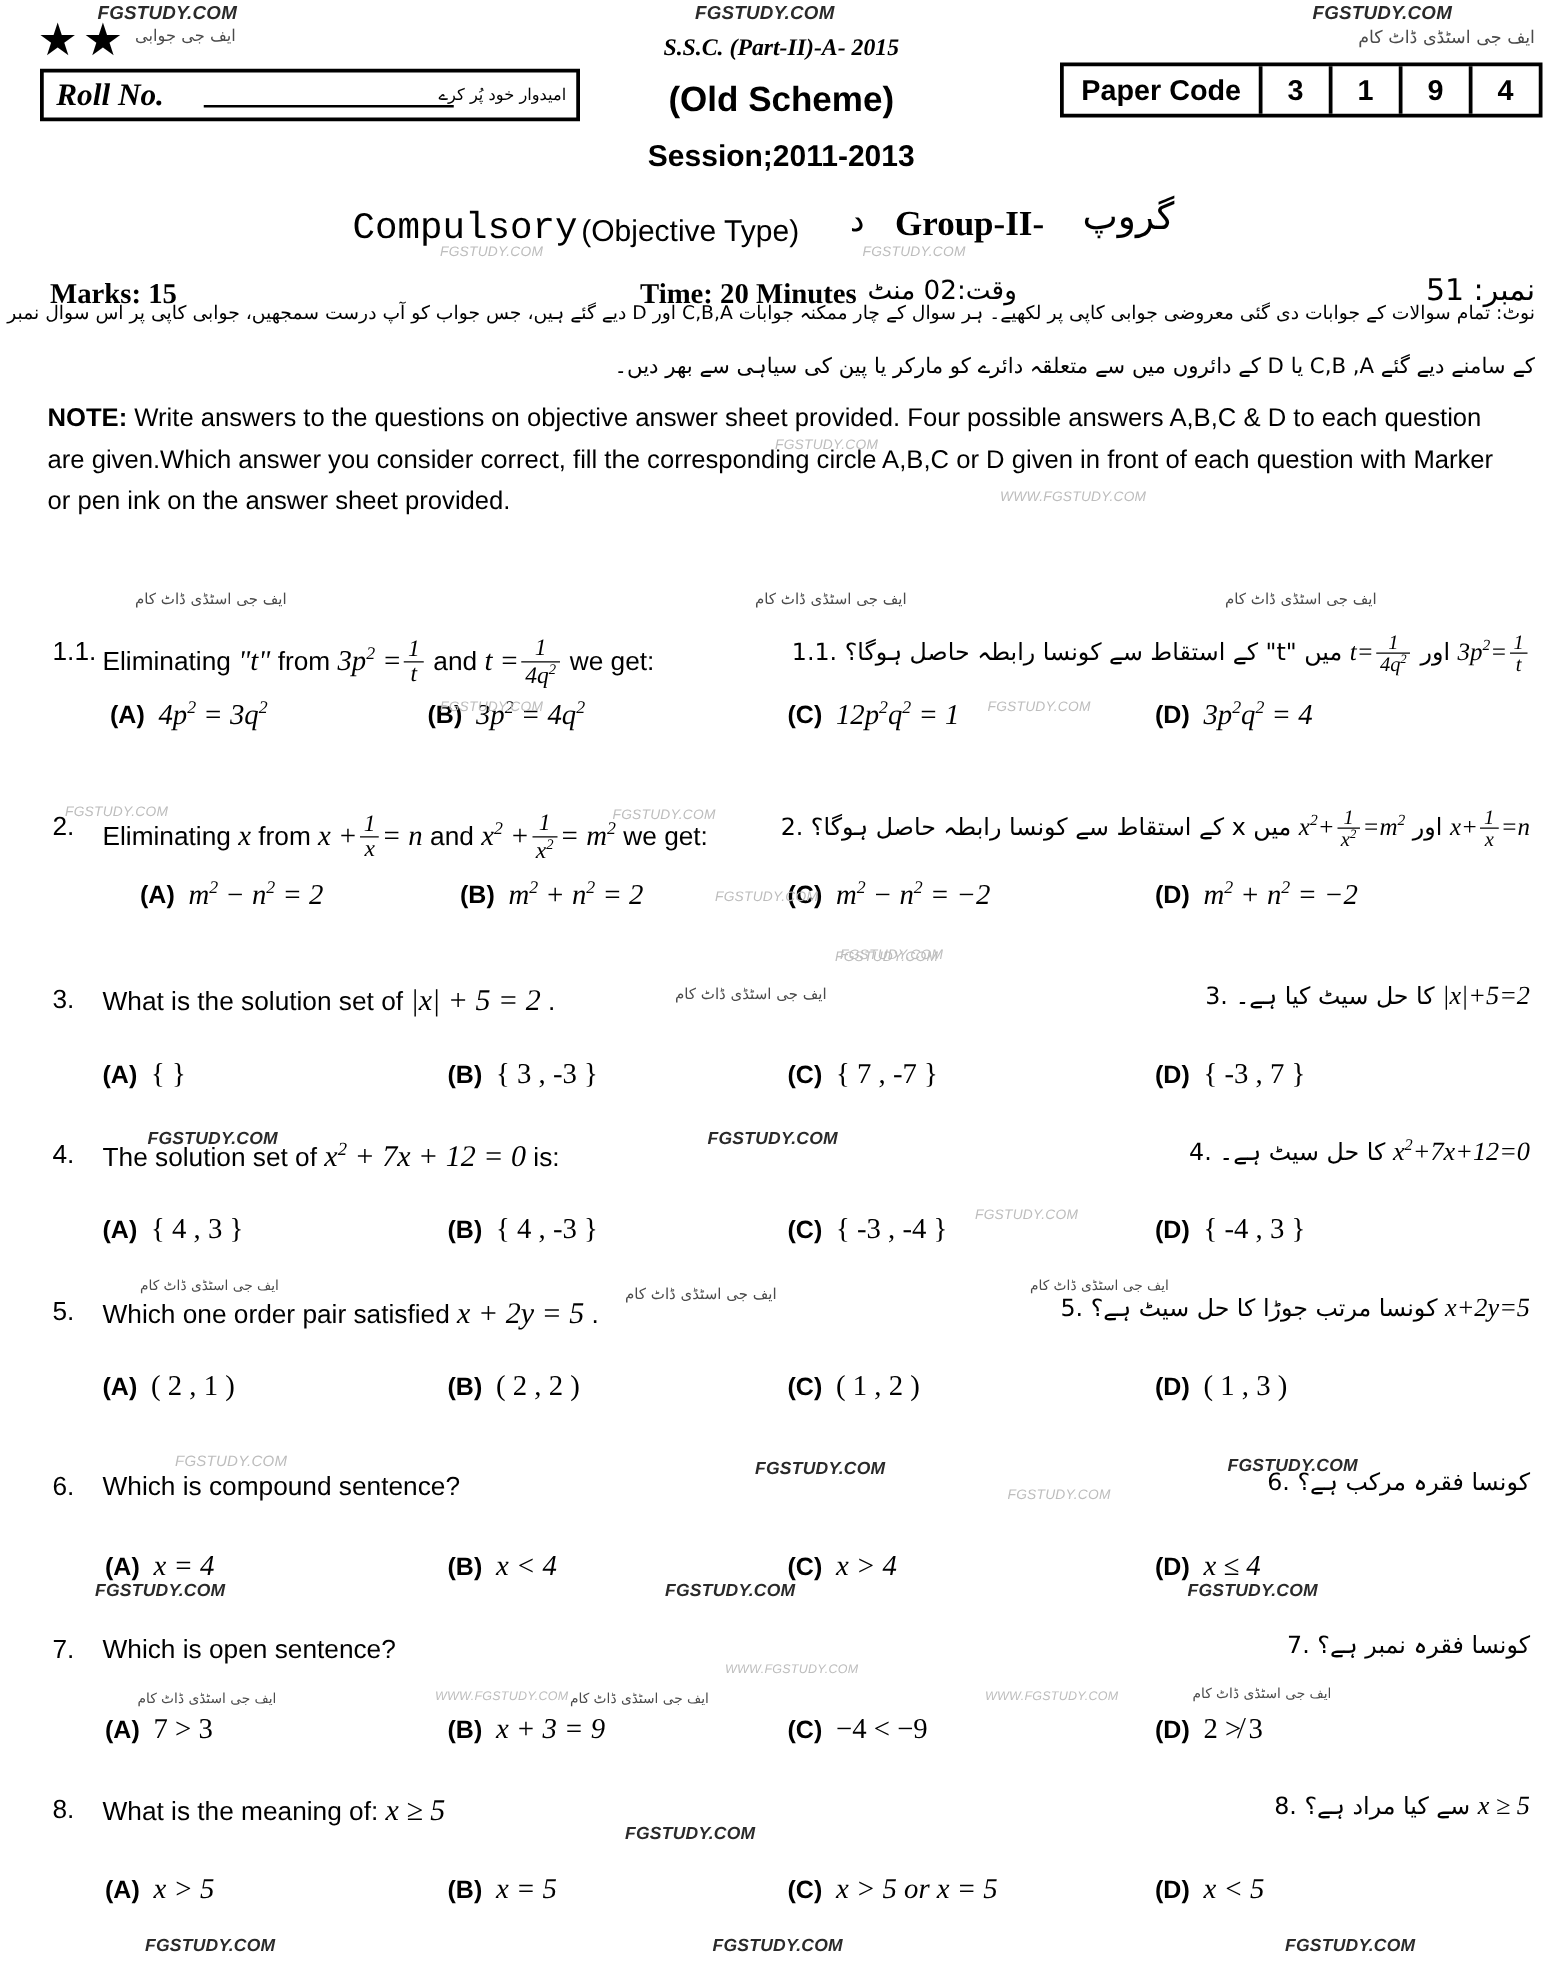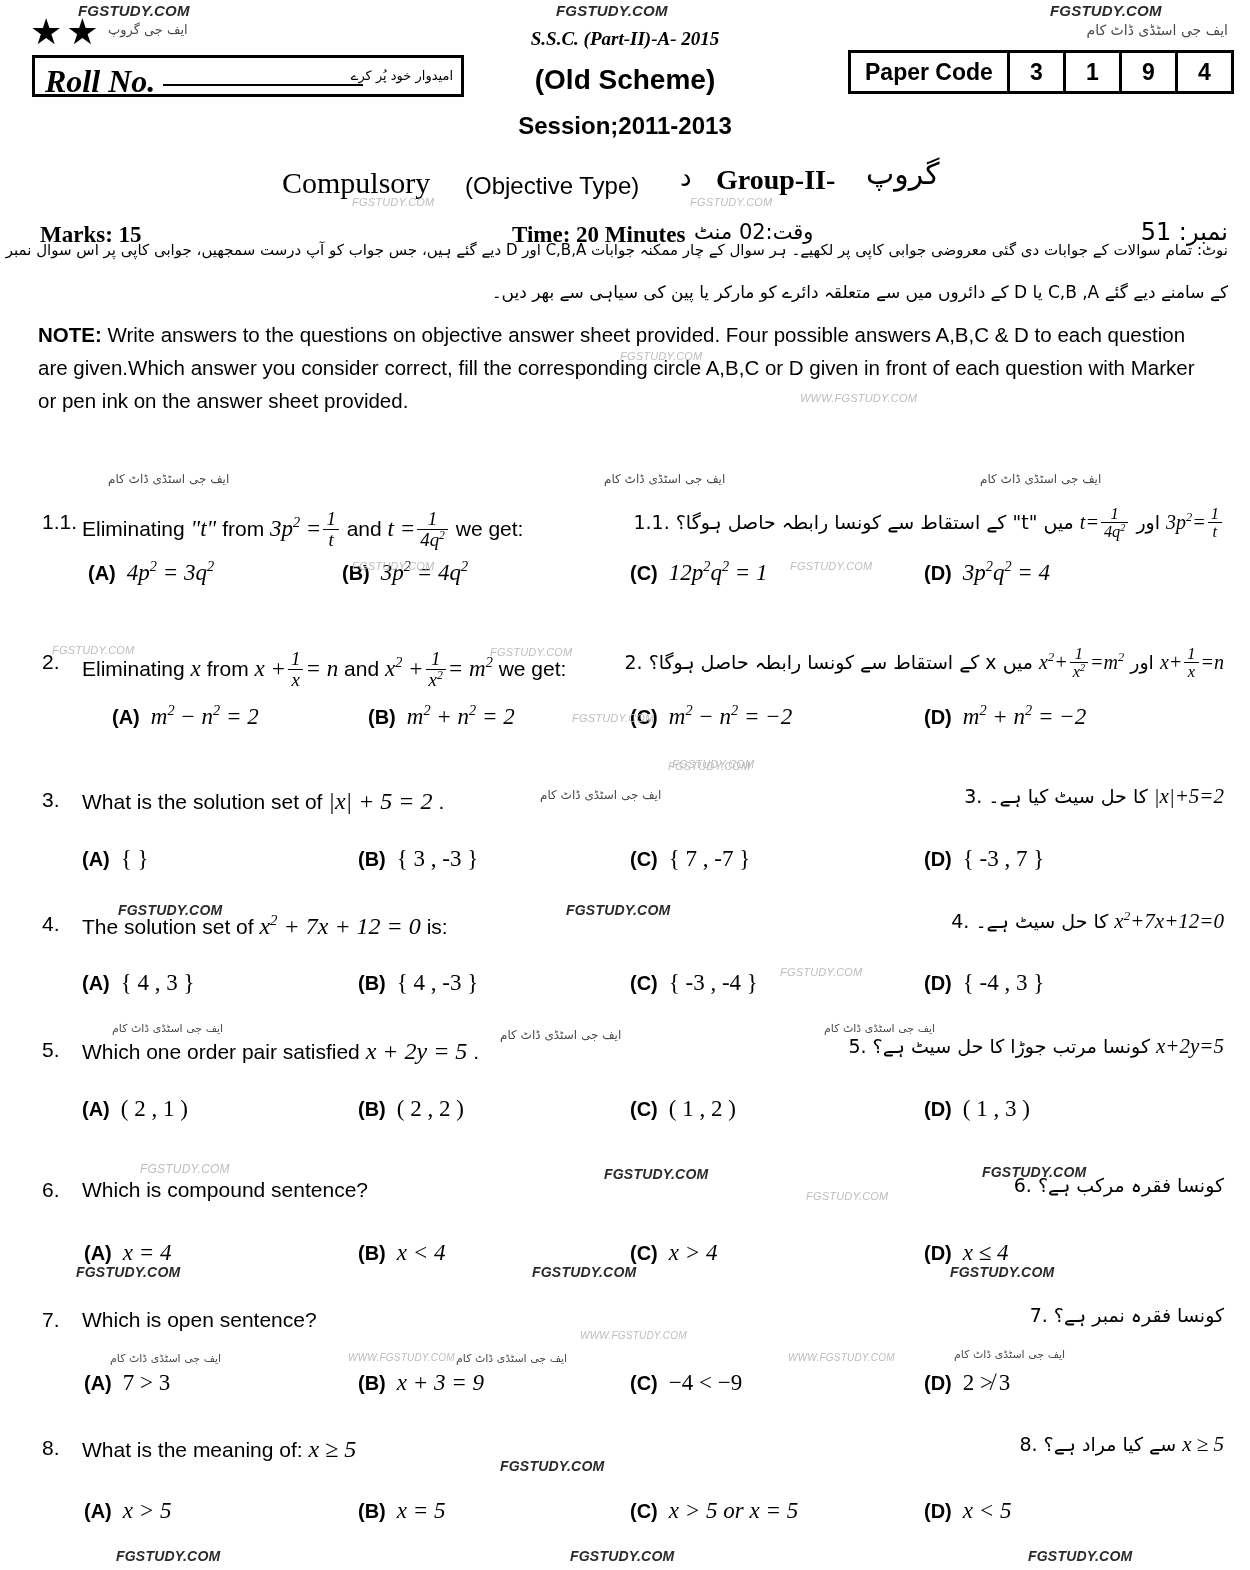--- a/index.html
+++ b/index.html
@@ -67,21 +67,21 @@
   
   #stars { left: 30px; top: 14px; font-size: 36px; letter-spacing: 4px; line-height: 1; }
   #roll-box {
     left: 32px; top: 55px; width: 432px; height: 42px;
     border: 3px solid #000;
     box-sizing: border-box;
   }
   #roll-label {
     position: absolute; left: 10px; top: 5px;
     font-family: "Liberation Serif", serif;
-    font-weight: bold; font-style: italic; font-size: 32px; text-align: center;
+    font-weight: bold; font-style: italic; font-size: 25px; text-align: center;
   }
   #roll-line {
     position: absolute; left: 128px; top: 26px; width: 200px;
     border-bottom: 2px solid #000;
   }
   #roll-urdu { position: absolute; right: 8px; top: 10px; font-size: 13px; }
 
   #ssc-line {
     left: 0; top: 28px; width: 1250px; text-align: center;
     font-style: italic; font-weight: bold; font-size: 19px;
@@ -120,21 +120,21 @@
 
   
   #subject-row { left: 0; top: 158px; width: 1250px; height: 52px; }
   #subject-en {
     position: absolute; left: 38px; top: 0;
     font-family: "Liberation Sans", sans-serif;
     font-weight: bold; font-size: 35px;
   }
   #subject-compulsory {
     position: absolute; left: 282px; top: 8px;
-    font-family: Liberation Serif, serif; font-size: 30px;
+    font-family: Liberation Mono, monospace; font-size: 30px;
   }
   #subject-objtype {
     position: absolute; left: 465px; top: 14px;
     font-family: "Liberation Sans", sans-serif; font-size: 24px;
   }
   #group-urdu {
     position: absolute; left: 680px; top: 4px;
     font-size: 26px;
   }
   #group-en {
@@ -203,21 +203,21 @@
   .opt-a { left: 88px; }
   .opt-b { left: 342px; }
   .opt-c { left: 630px; }
   .opt-d { left: 924px; }
 </style>
 </head>
 <body>
 
 <div class="abs" id="stars">★★</div>
 
-<div class="wm-urdu" style="left:108px; top:22px; font-size:13px;">ایف جی گروپ</div>
+<div class="wm-urdu" style="left:108px; top:22px; font-size:13px;">ایف جی جوابی</div>
 
 <div class="abs" id="roll-box">
   <span id="roll-label">Roll No.</span>
   <span id="roll-line"></span>
   <span class="urdu" id="roll-urdu">امیدوار خود پُر کرے</span>
 </div>
 
 <div class="abs" id="ssc-line">S.S.C. (Part-II)-A- 2015</div>
 <div class="abs" id="old-scheme">(Old Scheme)</div>
 <div class="abs" id="session">Session;2011-2013</div>

